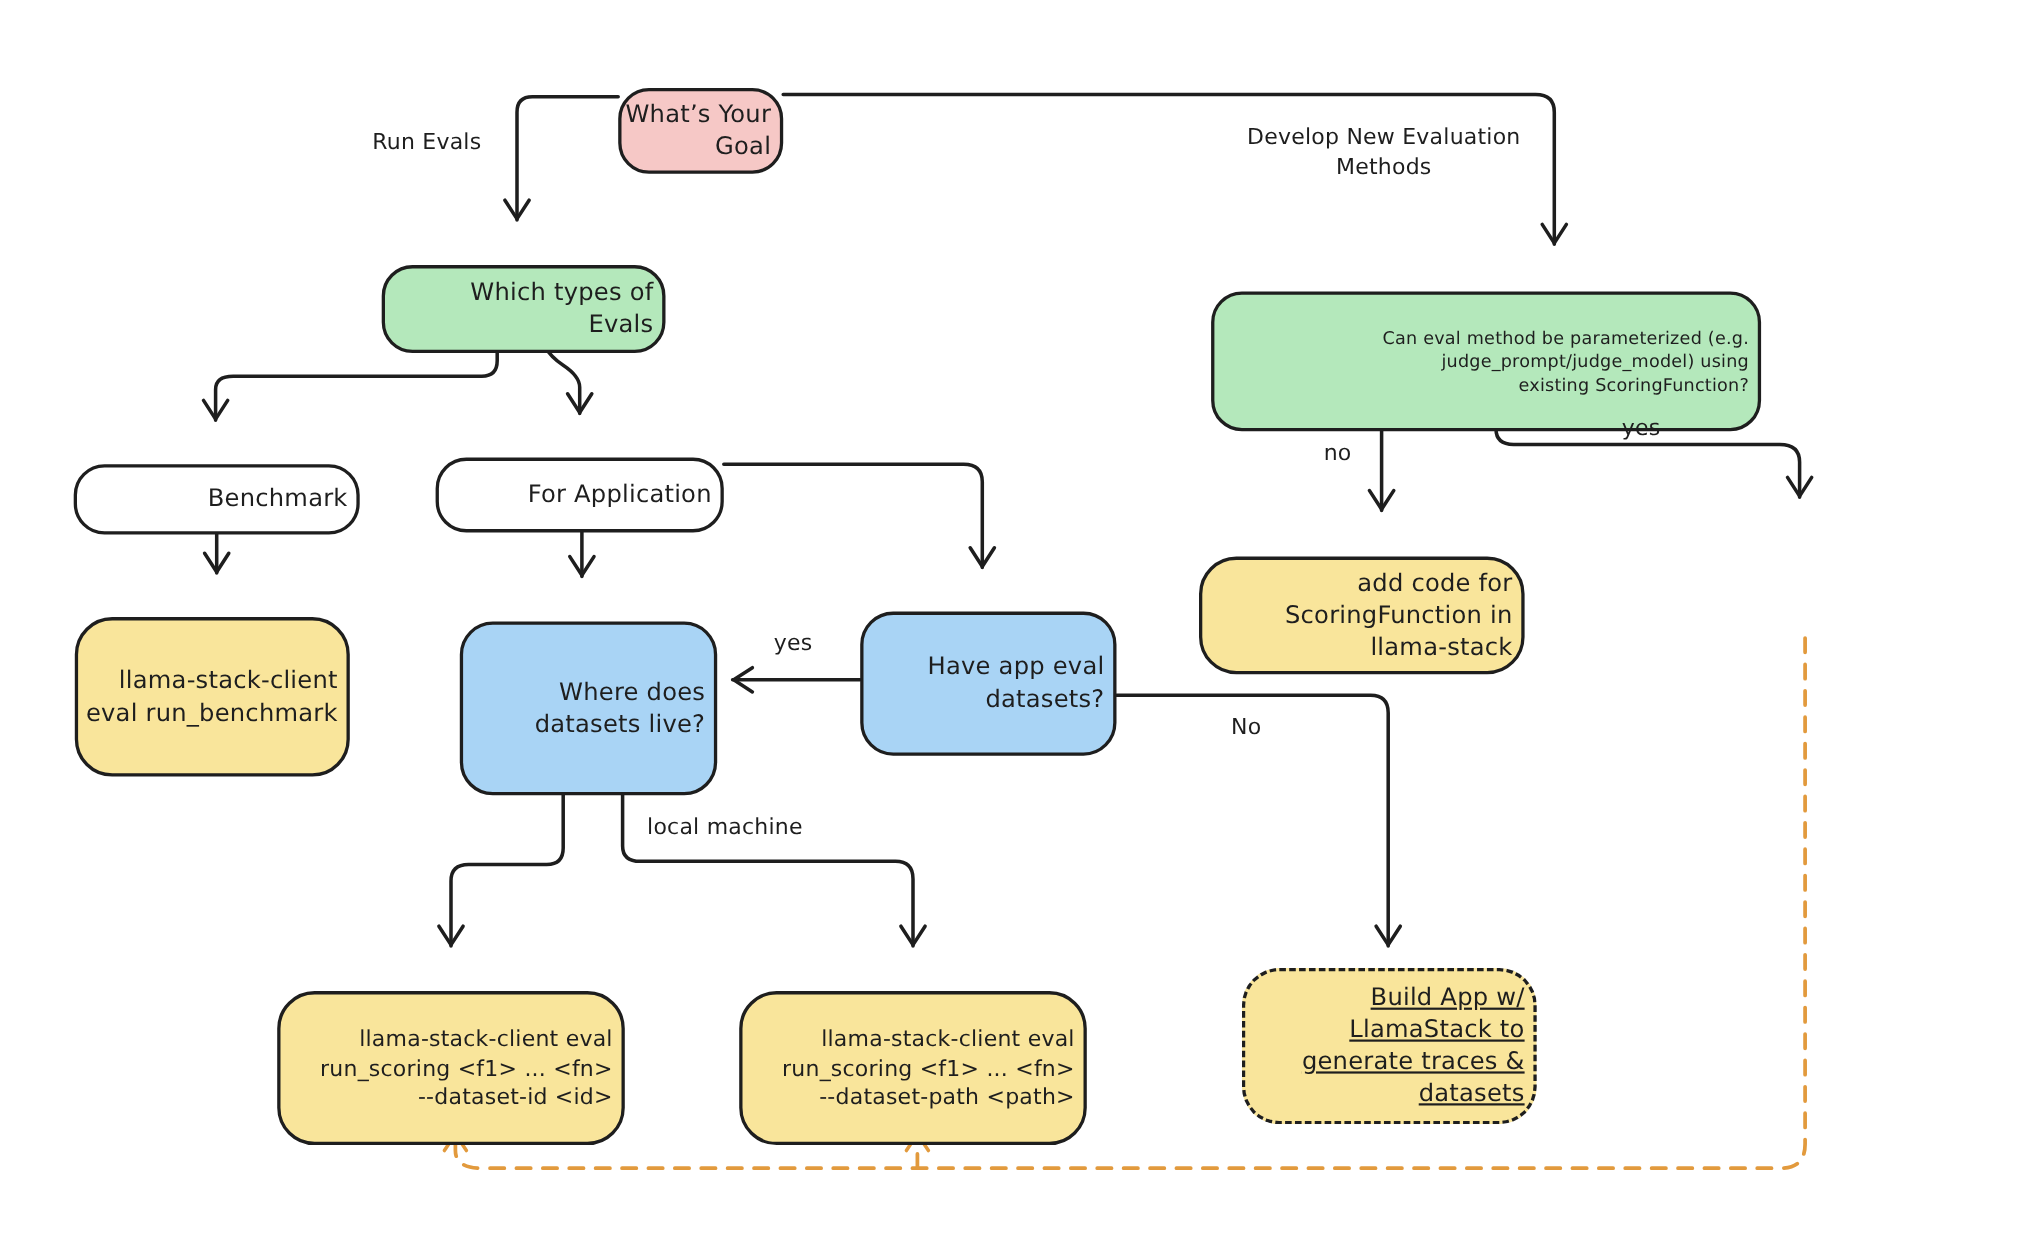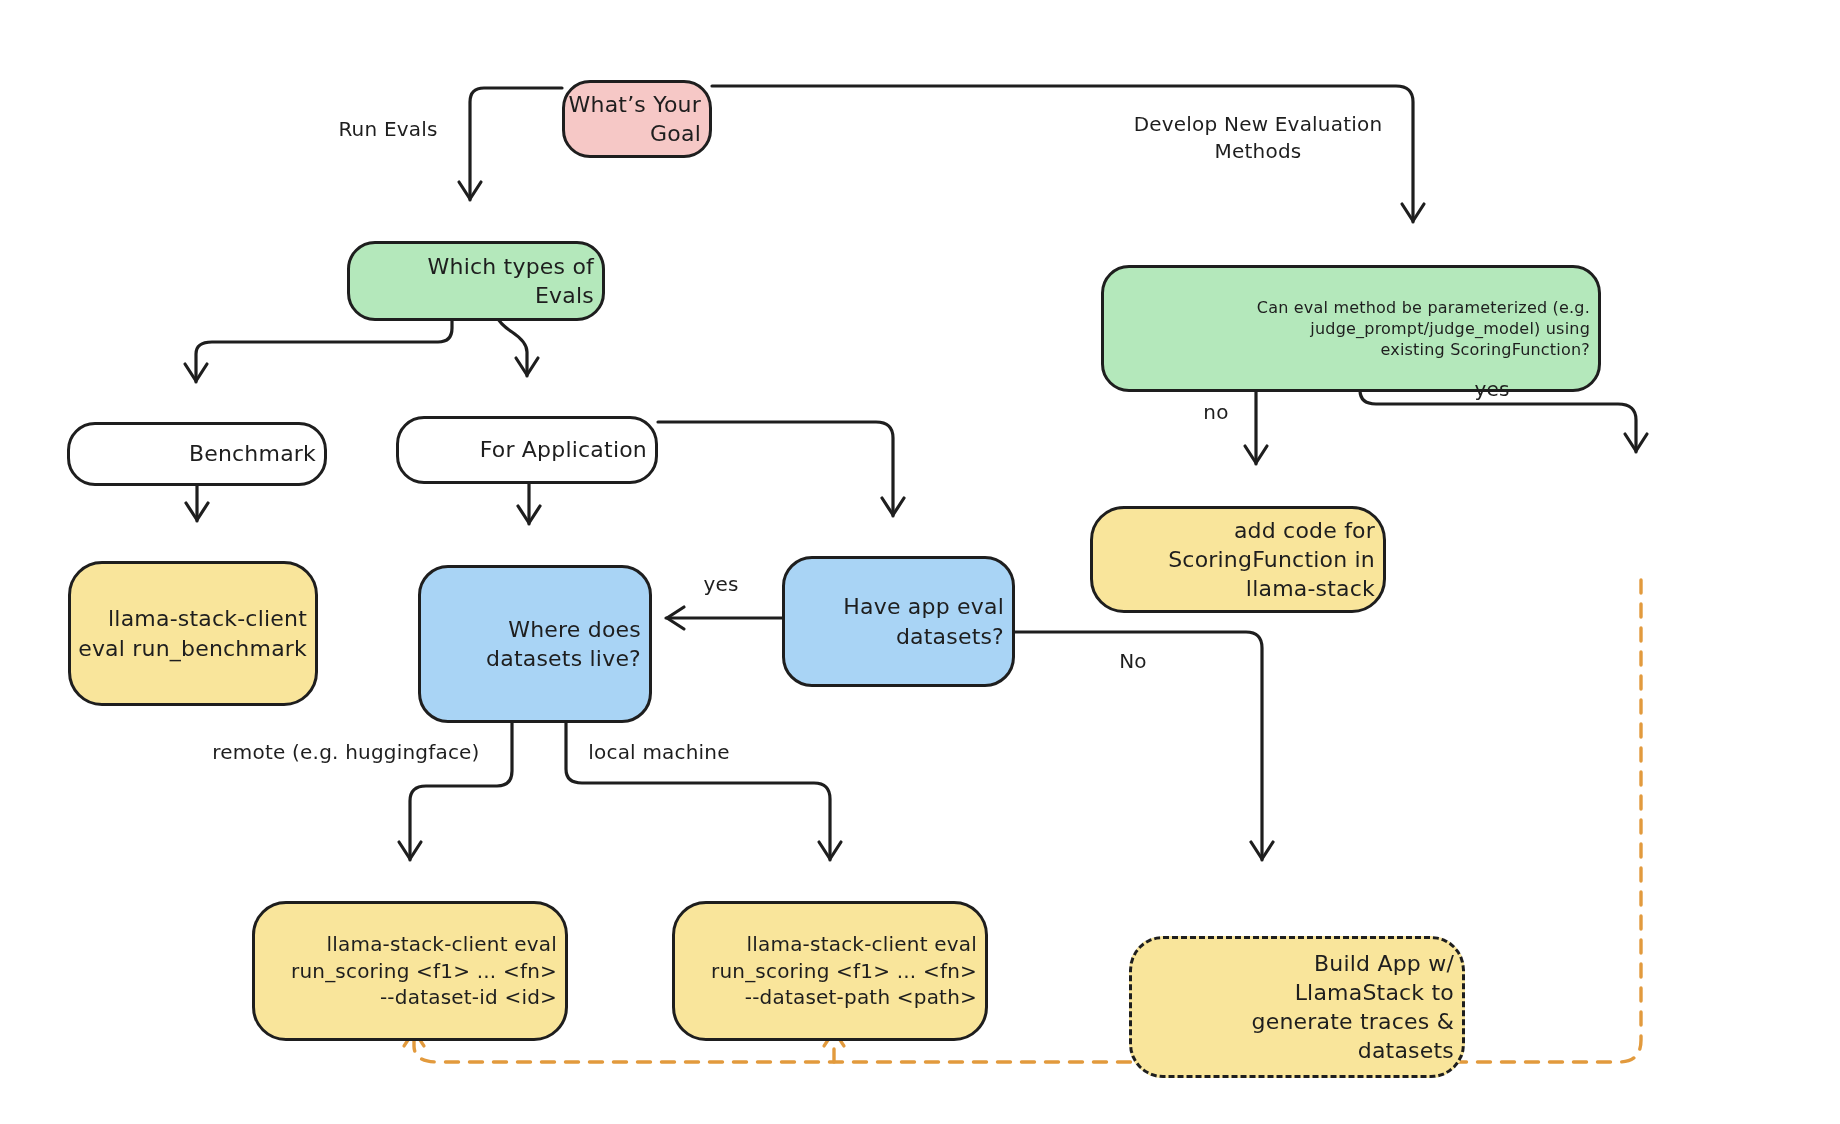--- a/index.html
+++ b/index.html
@@ -104,21 +104,21 @@
     <span>existing ScoringFunction?</span>
   </div>
 
   <div class="node bg-yellow" style="left:1090px;top:478px;width:296px;height:107px;">
     <span>add code for</span>
     <span>ScoringFunction in</span>
     <span>llama-stack</span>
   </div>
 
 
-  <div class="node bg-yellow dashed" style="left:1129px;top:908px;width:336px;height:142px;">
+  <div class="node bg-yellow dashed" style="left:1129px;top:852px;width:268px;height:142px;text-decoration:underline;">
     <span>Build App w/</span>
     <span>LlamaStack to</span>
     <span>generate traces &amp;</span>
     <span>datasets</span>
   </div>
 
   <div class="node bg-yellow f20" style="left:252px;top:873px;width:316px;height:140px;">
     <span>llama-stack-client eval</span>
     <span>run_scoring &lt;f1&gt; ... &lt;fn&gt;</span>
     <span>--dataset-id &lt;id&gt;</span>
@@ -138,17 +138,16 @@
   </div>
 
   <div class="lbl" style="left:721px;top:584px;">yes</div>
 
   <div class="lbl" style="left:1133px;top:661px;">No</div>
 
   <div class="lbl" style="left:1216px;top:412px;">no</div>
 
   <div class="lbl" style="left:1492px;top:389px;">yes</div>
 
-  <div class="lbl" style="left:346px;top:752px;">remote (e.g. huggingface)</div>
 
   <div class="lbl" style="left:659px;top:752px;">local machine</div>
 
 </div>
 
 </body></html>

